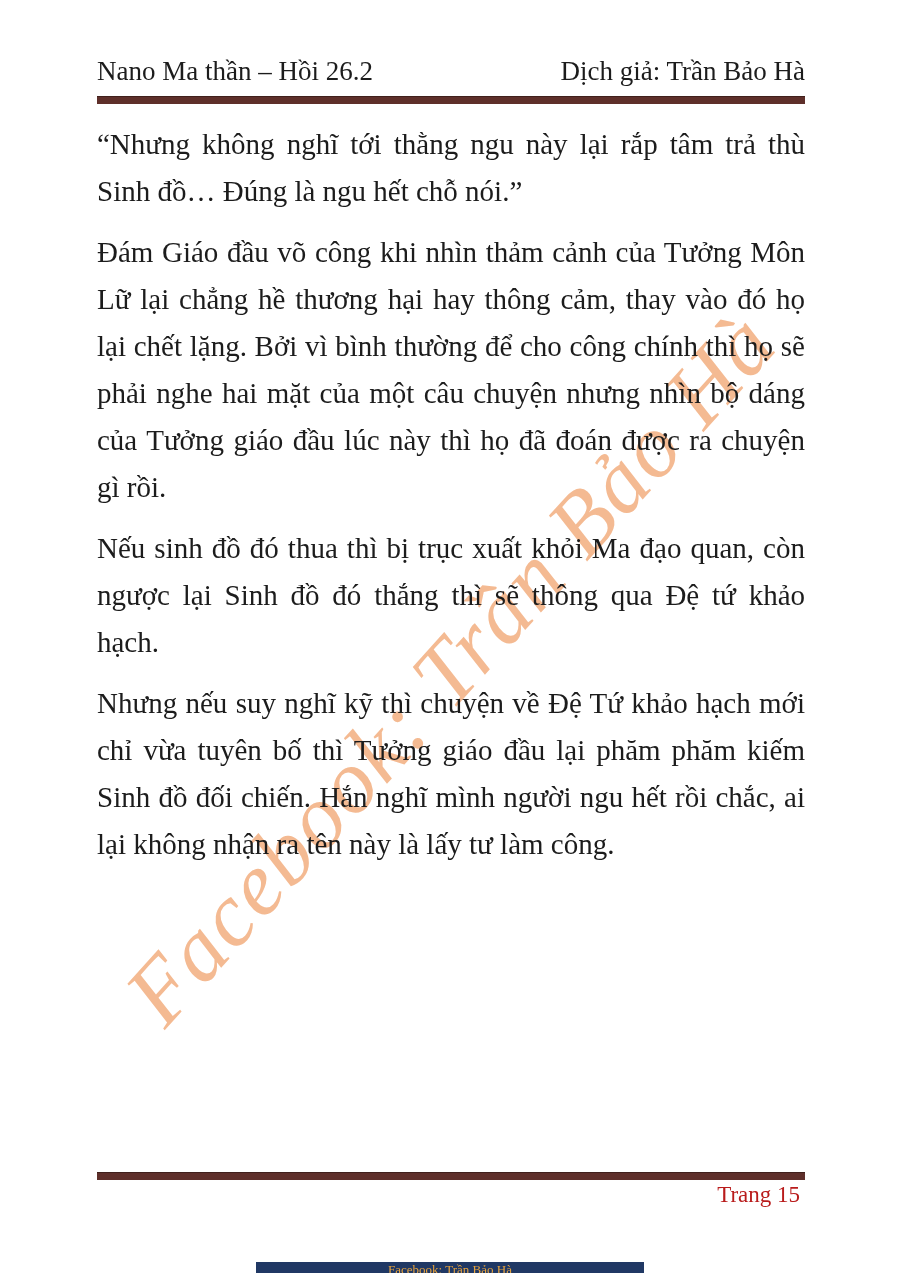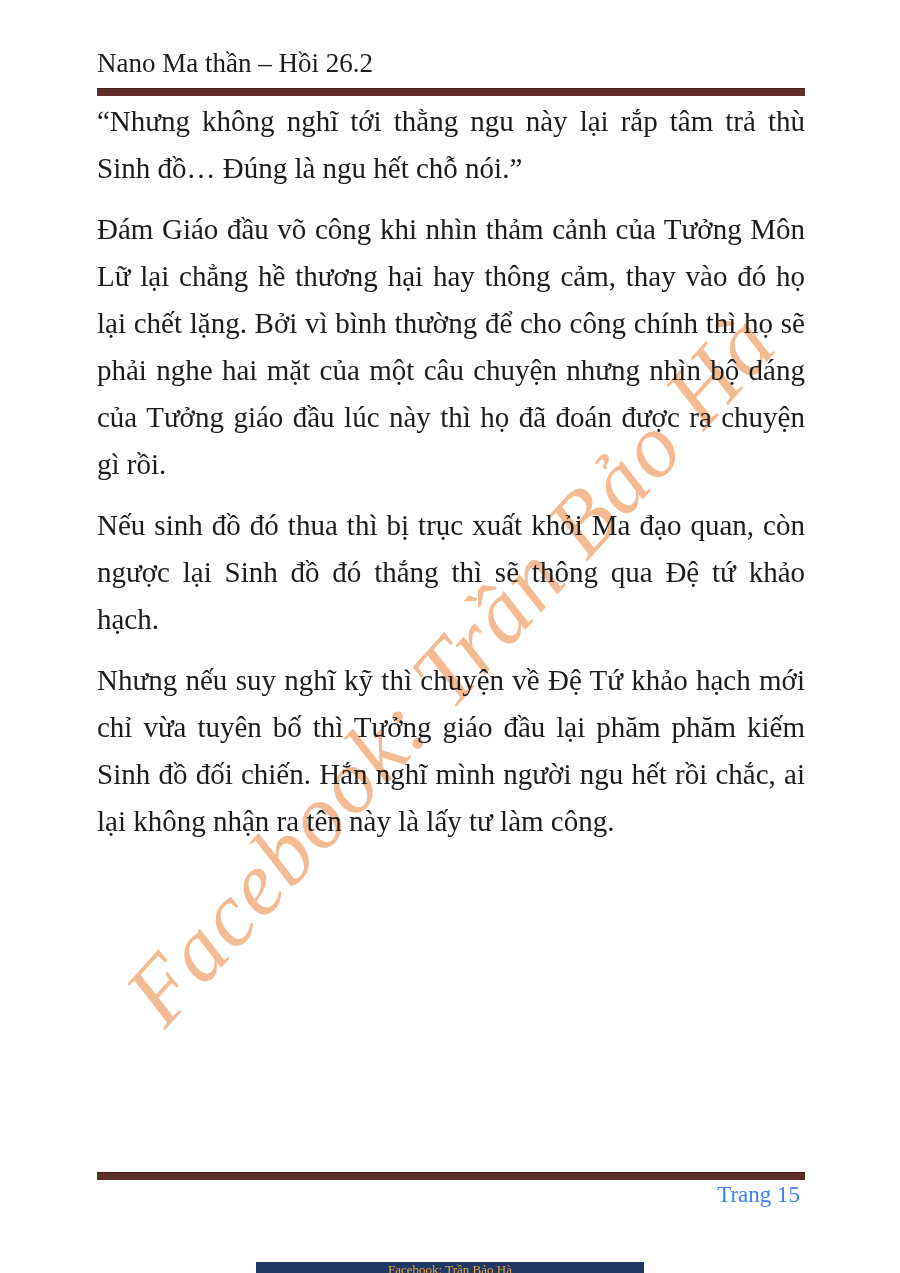--- a/index.html
+++ b/index.html
@@ -9,39 +9,39 @@
     height: 1273px;
     margin: 0 auto;
     background: #ffffff;
     font-family: "Liberation Serif", serif;
     overflow: hidden;
   }
   .content {
     position: absolute;
     left: 97px;
     right: 95px;
-    top: 0;
+    top: 8px;
     z-index: 1;
   }
   .header-row {
     display: flex;
     justify-content: space-between;
     align-items: baseline;
     padding-top: 48px;
     font-size: 27px;
     color: #1c1c1c;
   }
   .rule {
     height: 7px;
     background: #5e2f2a;
     border-top: 1px solid #40201c;
     margin-top: 9px;
   }
   .body-text {
-    margin-top: 2px;
+    margin-top: 17px;
     color: #1c1c1c;
   }
   .body-text p {
     font-size: 29px;
     line-height: 47px;
     text-align: justify;
     margin: 0 0 14px 0;
   }
   .watermark {
     position: absolute;
@@ -64,21 +64,21 @@
     height: 7px;
     background: #5e2f2a;
     border-top: 1px solid #40201c;
     z-index: 1;
   }
   .page-number {
     position: absolute;
     right: 100px;
     top: 1182px;
     font-size: 23px;
-    color: #3b82f6;
+    color: #b91c1c;
     z-index: 1;
   }
   .bottom-banner {
     position: absolute;
     left: 256px;
     top: 1262px;
     width: 388px;
     height: 11px;
     background: #203864;
     overflow: hidden;
@@ -97,20 +97,21 @@
 <body>
 
 <div class="page">
 
   <div class="watermark">Facebook: Trần Bảo Hà</div>
 
   <div class="content">
 
     <div class="header-row">
       <span>Nano Ma thần – Hồi 26.2</span>
+      <span>Dịch giả: Trần Bảo Hà</span>
     </div>
 
     <div class="rule"></div>
 
     <div class="body-text">
       <p>“Nhưng không nghĩ tới thằng ngu này lại rắp tâm trả thù Sinh đồ… Đúng là ngu hết chỗ nói.”</p>
       <p>Đám Giáo đầu võ công khi nhìn thảm cảnh của Tưởng Môn Lữ lại chẳng hề thương hại hay thông cảm, thay vào đó họ lại chết lặng. Bởi vì bình thường để cho công chính thì họ sẽ phải nghe hai mặt của một câu chuyện nhưng nhìn bộ dáng của Tưởng giáo đầu lúc này thì họ đã đoán được ra chuyện gì rồi.</p>
       <p>Nếu sinh đồ đó thua thì bị trục xuất khỏi Ma đạo quan, còn ngược lại Sinh đồ đó thắng thì sẽ thông qua Đệ tứ khảo hạch.</p>
       <p>Nhưng nếu suy nghĩ kỹ thì chuyện về Đệ Tứ khảo hạch mới chỉ vừa tuyên bố thì Tưởng giáo đầu lại phăm phăm kiếm Sinh đồ đối chiến. Hắn nghĩ mình người ngu hết rồi chắc, ai lại không nhận ra tên này là lấy tư làm công.</p>
     </div>

